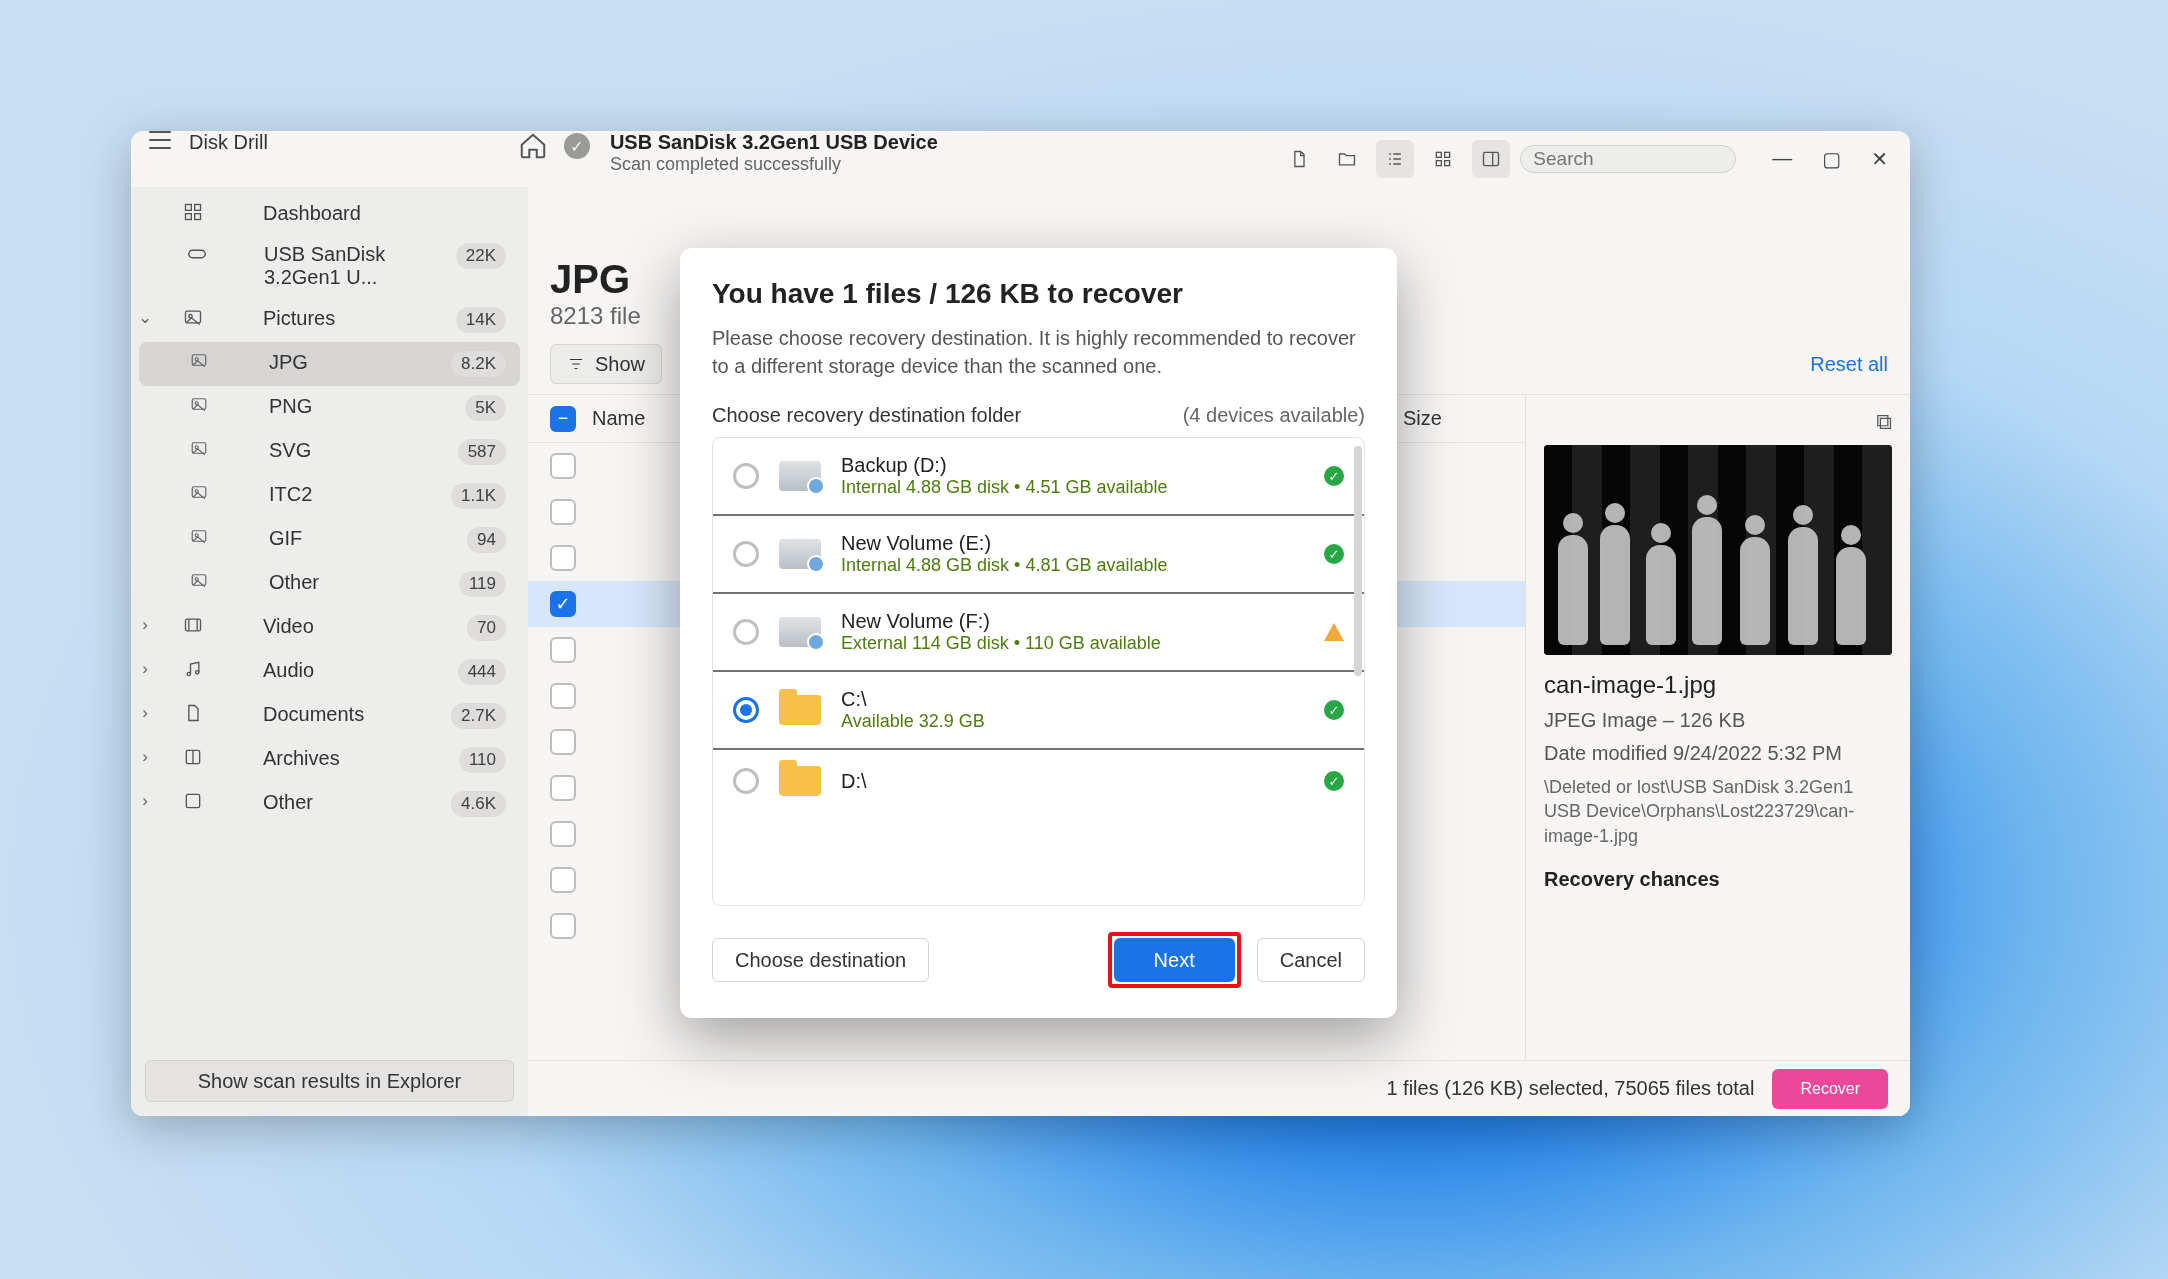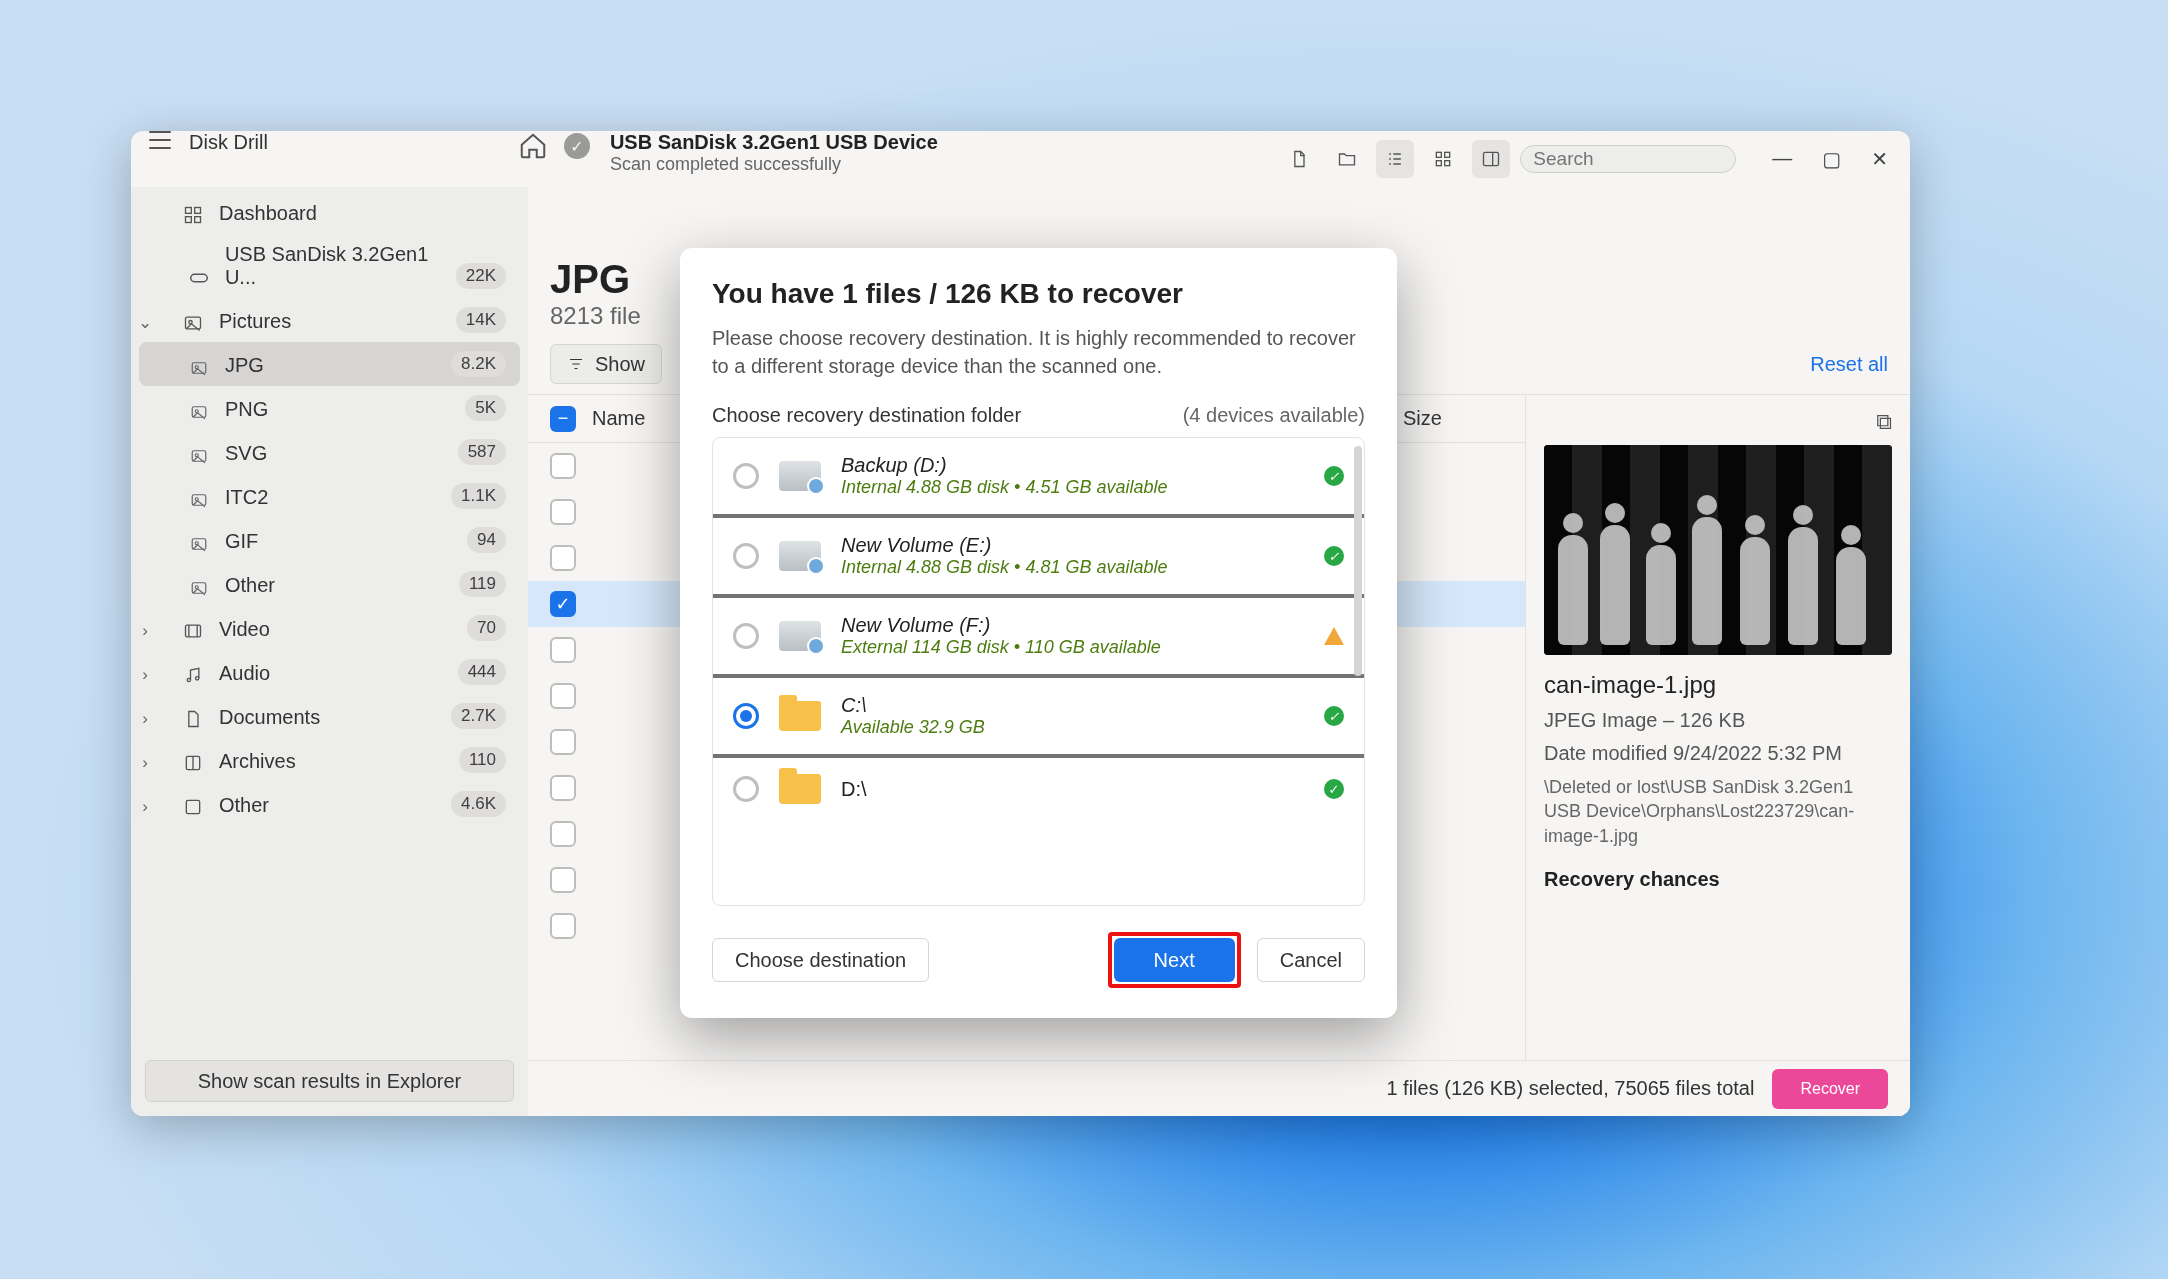--- a/index.html
+++ b/index.html
@@ -24,21 +24,21 @@
 .title-icon-btn { width: 38px; height: 38px; border-radius: 6px; display: flex; align-items: center; justify-content: center; color:#555; }
 .title-icon-btn.active { background: #e5e4e3; }
 .title-icon-btn svg { width: 20px; height: 20px; }
 .search-box { width: 216px; height: 28px; background: #ededec; border: 1px solid #cfcfce; border-radius: 16px; display: flex; align-items: center; padding: 0 12px; color:#777; }
 .search-box input { flex:1; border:none; background:transparent; outline:none; font-size: 19px; color:#777; }
 .window-controls { display: flex; gap: 30px; margin-left: 26px; }
 .window-controls span { font-size: 20px; color:#444; }
 .body-row { flex:1; display:flex; overflow:hidden; }
 .sidebar { width: 397px; background: #ededec; display:flex; flex-direction:column; }
 .sidebar-top { padding: 6px 0 10px 0; }
-.sb-item { display:flex; align-items:flex-end; padding: 9px 22px 9px 28px; font-size:20px; color:#333; position:relative; }
+.sb-item { display:flex; align-items:flex-start; padding: 9px 22px 9px 28px; font-size:20px; color:#333; position:relative;gap:44px; }
 .sb-item .chev { position:absolute; left: 6px; width:16px; text-align:center; color:#666; font-size:17px; }
 .sb-item .icon { width: 28px; display:inline-flex; justify-content:center; margin-right: 12px; color:#555; }
 .sb-item .badge { margin-left:auto; background:#dedddc; color:#404040; font-size:17px; padding: 3px 10px; border-radius: 14px; }
 .sb-section-label { font-size:20px; color:#333; font-weight:600; padding: 12px 22px 6px 22px; }
 .sb-sub { padding-left: 54px; }
 .sb-sub .icon { width: 28px; margin-right: 12px; display:inline-flex; justify-content:center; color:#666;}
 .sb-item.selected { background:#d6d5d4; border-radius: 8px; margin: 0 8px; padding-left: 46px; padding-right: 14px;}
 .sb-footer { margin-top:auto; padding: 10px 14px 14px 14px; }
 .sb-footer button { width:100%; height:42px; background:#e4e3e2; border:1px solid #d2d1d0; border-radius:6px; font-size:20px; color:#333; }
 .main { flex:1; display:flex; flex-direction:column; background:#f6f5f4; position:relative; }
@@ -74,21 +74,21 @@
 .footer-bar { height:56px; border-top:1px solid #e2e1e0; display:flex; align-items:center; padding: 0 22px; gap:18px; background:#f6f5f4;}
 .footer-text { font-size:20px; color:#333; margin-left:auto; }
 .recover-btn { height:40px; padding:0 28px; background:#ec4899; color:#fff; border:none; border-radius:6px; font-size:16px; }
 .modal { position:absolute; left: 680px; top: 248px; width: 717px; height: 770px; background:#fff; border-radius: 12px; box-shadow: 0 20px 60px rgba(0,0,0,0.35); padding: 30px 32px; display:flex; flex-direction:column;}
 .modal h2 { font-size:28px; font-weight:600; color:#222; margin-bottom: 14px;}
 .modal p.desc { font-size:20px; color:#555; line-height:1.4; margin-bottom: 24px;}
 .modal .dest-row { display:flex; align-items:baseline; justify-content:space-between; font-size:20px; color:#333; margin-bottom: 10px;}
 .modal .dest-row .count { color:#666; }
 .dest-list { flex:1; border:1px solid #e4e3e2; border-radius:8px; overflow:hidden; position:relative;}
 .dest-item { display:flex; align-items:center; padding: 16px 20px; gap: 20px; }
-.dest-item:not(:last-child){ border-bottom:4px solid #737373;font-style:italic; }
+.dest-item:not(:last-child){ border-bottom:2px solid #737373; }
 .radio { width:26px; height:26px; border:3px solid #bfbfbe; border-radius:50%; flex-shrink:0;}
 .radio.selected { border-color:#1a73e8; display:flex; align-items:center; justify-content:center;}
 .radio.selected::after { content:''; width:12px; height:12px; background:#1a73e8; border-radius:50%; }
 .drive-icon { width:42px; height:30px; background:linear-gradient(#dfe3e6,#b9bfc4); border-radius:4px; flex-shrink:0; position:relative;}
 .drive-icon.folder { background:#f7c049; border-radius:3px 3px 4px 4px; }
 .drive-icon.folder::before { content:''; position:absolute; top:-6px; left:0; width:18px; height:8px; background:#f7c049; border-radius:3px 3px 0 0;}
 .drive-icon.disk::after { content:''; position:absolute; right:-4px; bottom:-4px; width:14px; height:14px; background:#6fa8dc; border-radius:50%; border:2px solid #fff;}
 .dest-text { flex:1; display:flex; flex-direction:column; }
 .dest-name { font-size:20px; color:#222; font-weight:500; }
 .dest-sub { font-size:18px; color:#4d7c0f; }

